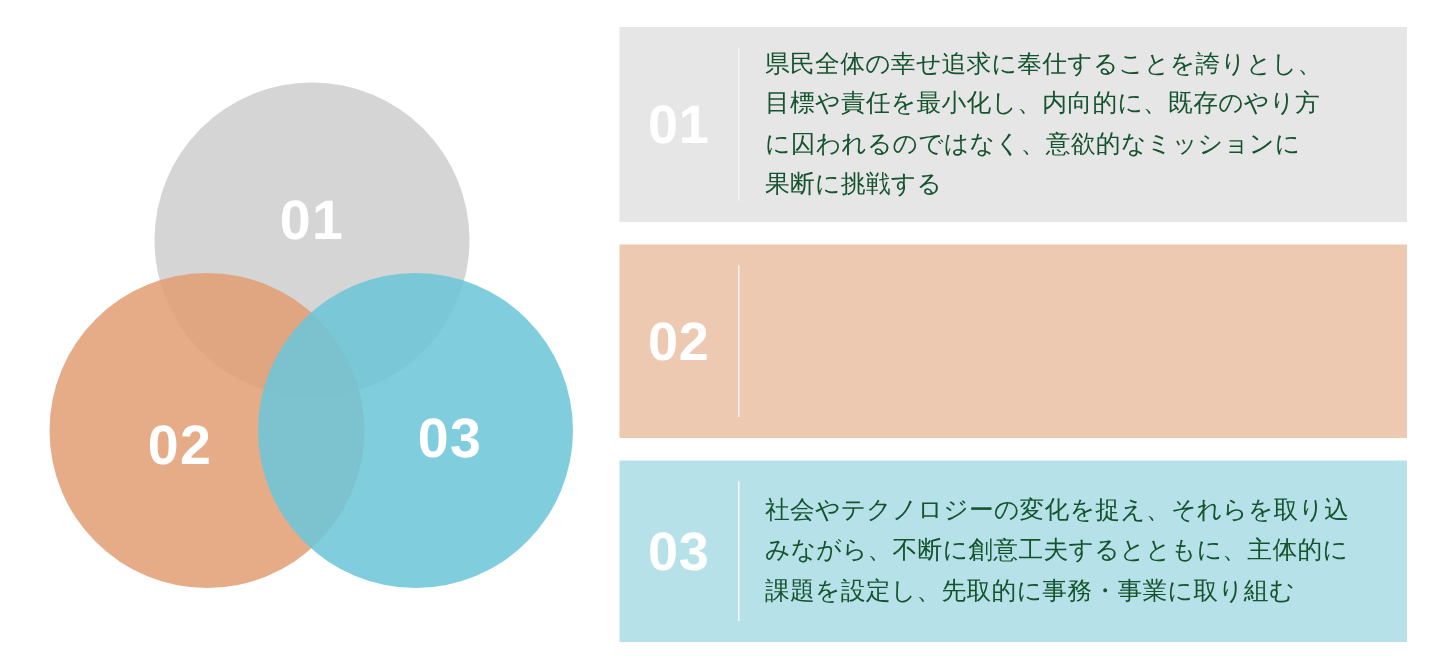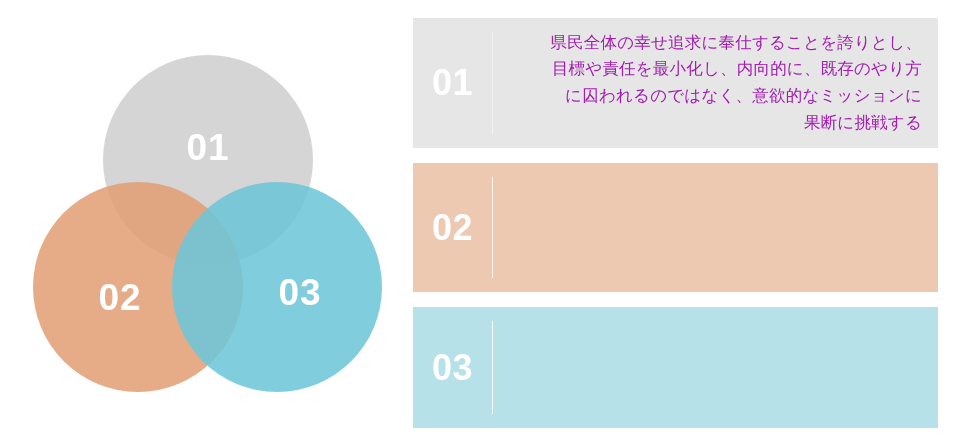--- a/index.html
+++ b/index.html
@@ -82,24 +82,23 @@
   }
   .card-3 .card-divider { background: rgba(255,255,255,0.9); }
   .card-1 .card-divider { background: #f2f2f2; }
 
   .card-text {
     flex: 1 1 auto;
     padding: 0 16px 0 17px;
     font-family: "DejaVu Sans", "Liberation Sans", sans-serif;
     font-size: 16.5px;
     line-height: 1.62;
-    color: #a21caf;
+    color: #14532d;
     letter-spacing: 0.2px;
     white-space: pre-line;
-    text-align: right;
   }
 </style>
 </head>
 <body>
 
 <div id="page">
 
   <div id="venn">
     <svg class="venn-svg" width="405" height="445" viewBox="0 0 405 445">
       <g style="mix-blend-mode: multiply;">
@@ -125,16 +124,19 @@
     </div>
 
     <div class="card card-2">
       <div class="card-num">02</div>
       <div class="card-divider"></div>
     </div>
 
     <div class="card card-3">
       <div class="card-num">03</div>
       <div class="card-divider"></div>
+      <div class="card-text">社会やテクノロジーの変化を捉え、それらを取り込
+みながら、不断に創意工夫するとともに、主体的に
+課題を設定し、先取的に事務・事業に取り組む</div>
     </div>
 
   </div>
 </div>
 
 </body></html>

